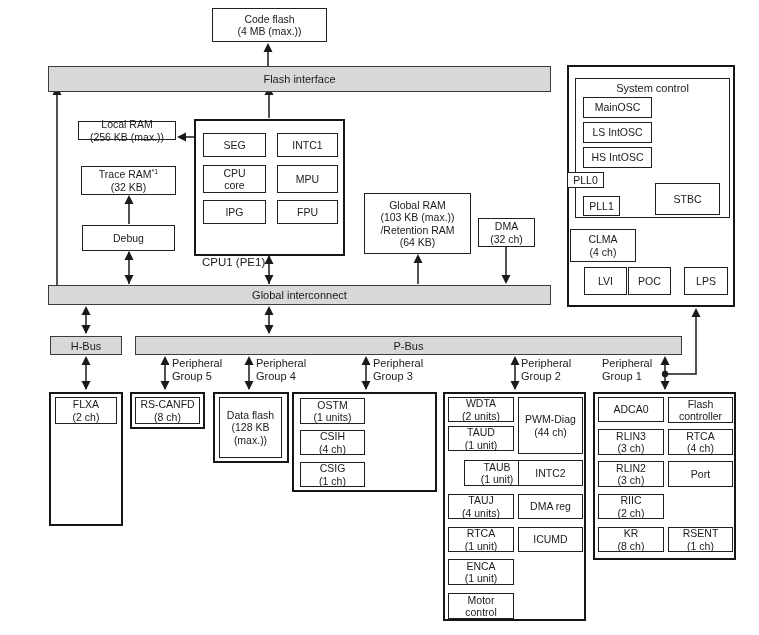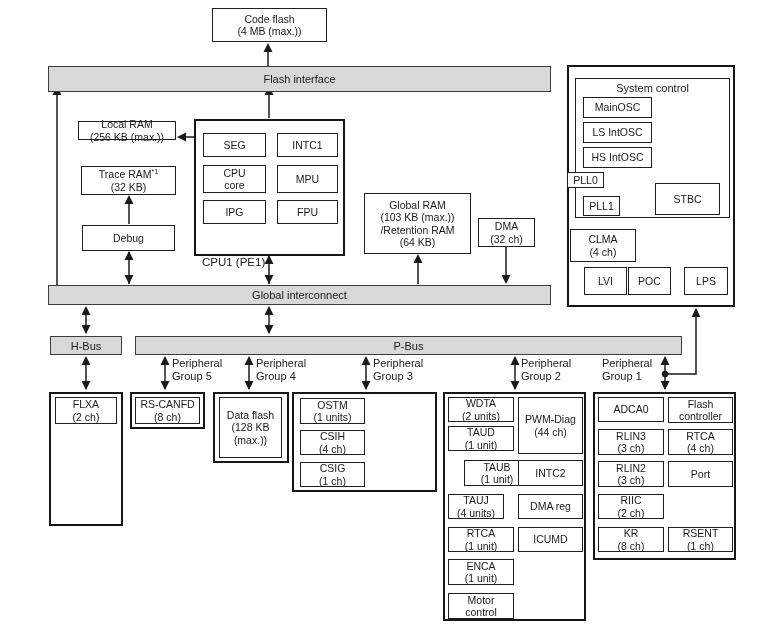--- a/index.html
+++ b/index.html
@@ -261,21 +261,21 @@
     <span>(2 units)</span>
   </div>
   <div class="box" style="left:448px;top:426px;width:66px;height:25px">
     <span>TAUD</span>
     <span>(1 unit)</span>
   </div>
   <div class="box" style="left:464px;top:460px;width:66px;height:26px">
     <span>TAUB</span>
     <span>(1 unit)</span>
   </div>
-  <div class="box" style="left:448px;top:494px;width:56px;height:25px">
+  <div class="box" style="left:448px;top:494px;width:66px;height:25px">
     <span>TAUJ</span>
     <span>(4 units)</span>
   </div>
   <div class="box" style="left:448px;top:527px;width:66px;height:25px">
     <span>RTCA</span>
     <span>(1 unit)</span>
   </div>
   <div class="box" style="left:448px;top:559px;width:66px;height:26px">
     <span>ENCA</span>
     <span>(1 unit)</span>

